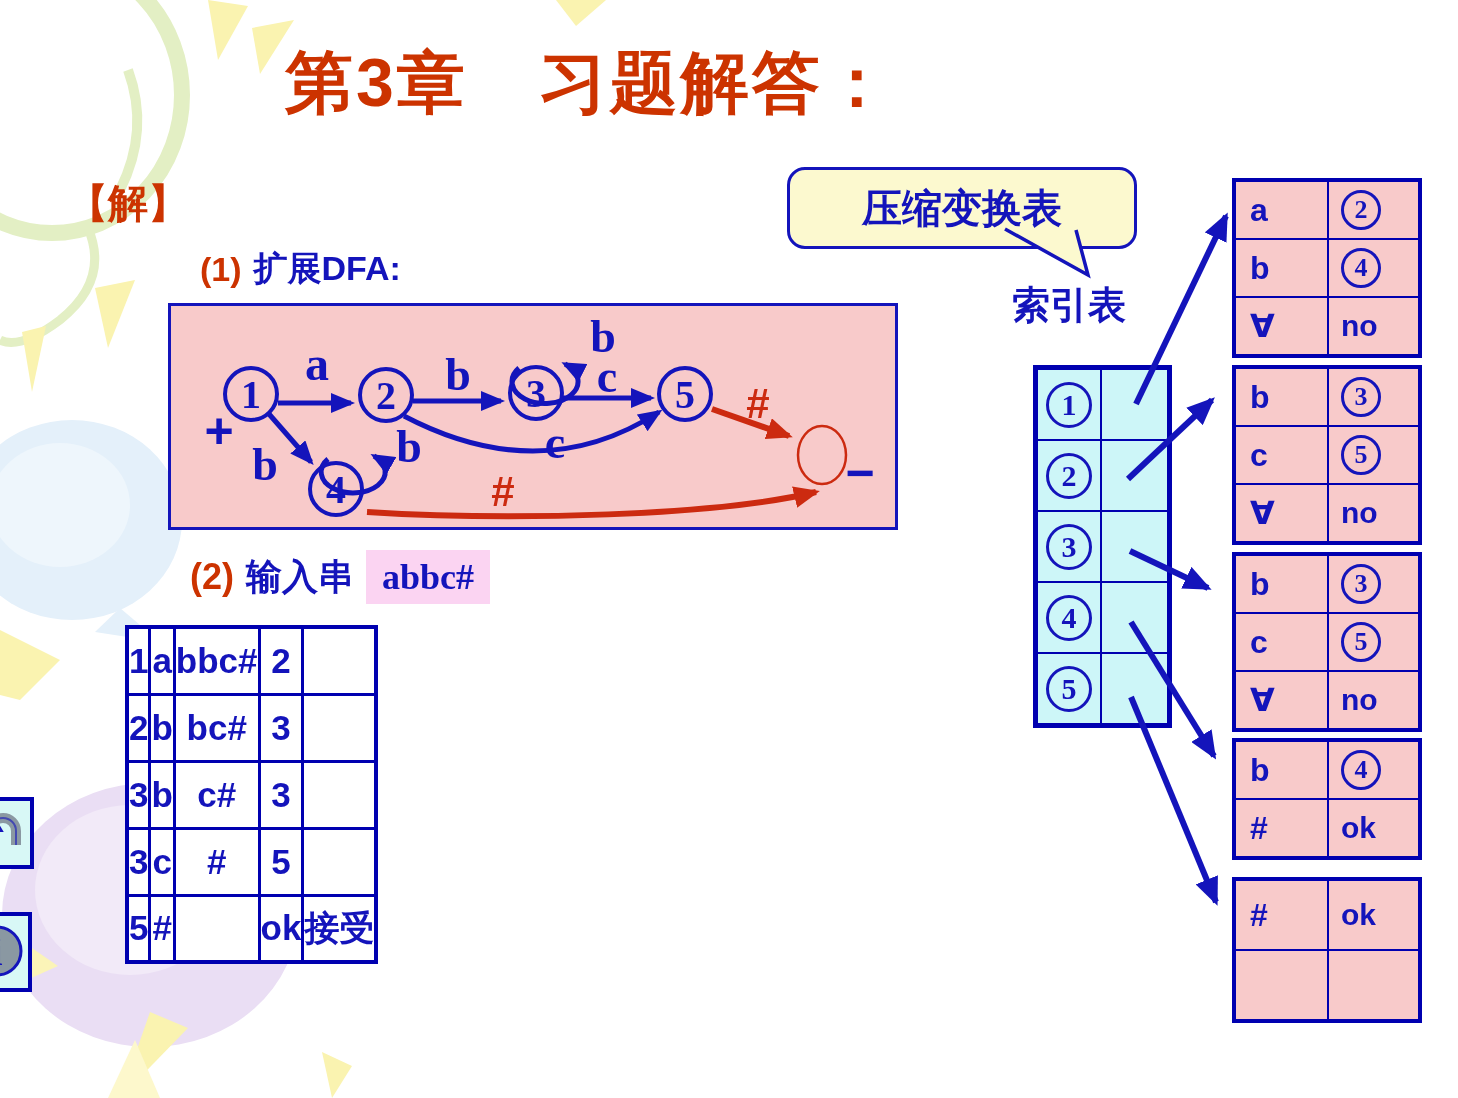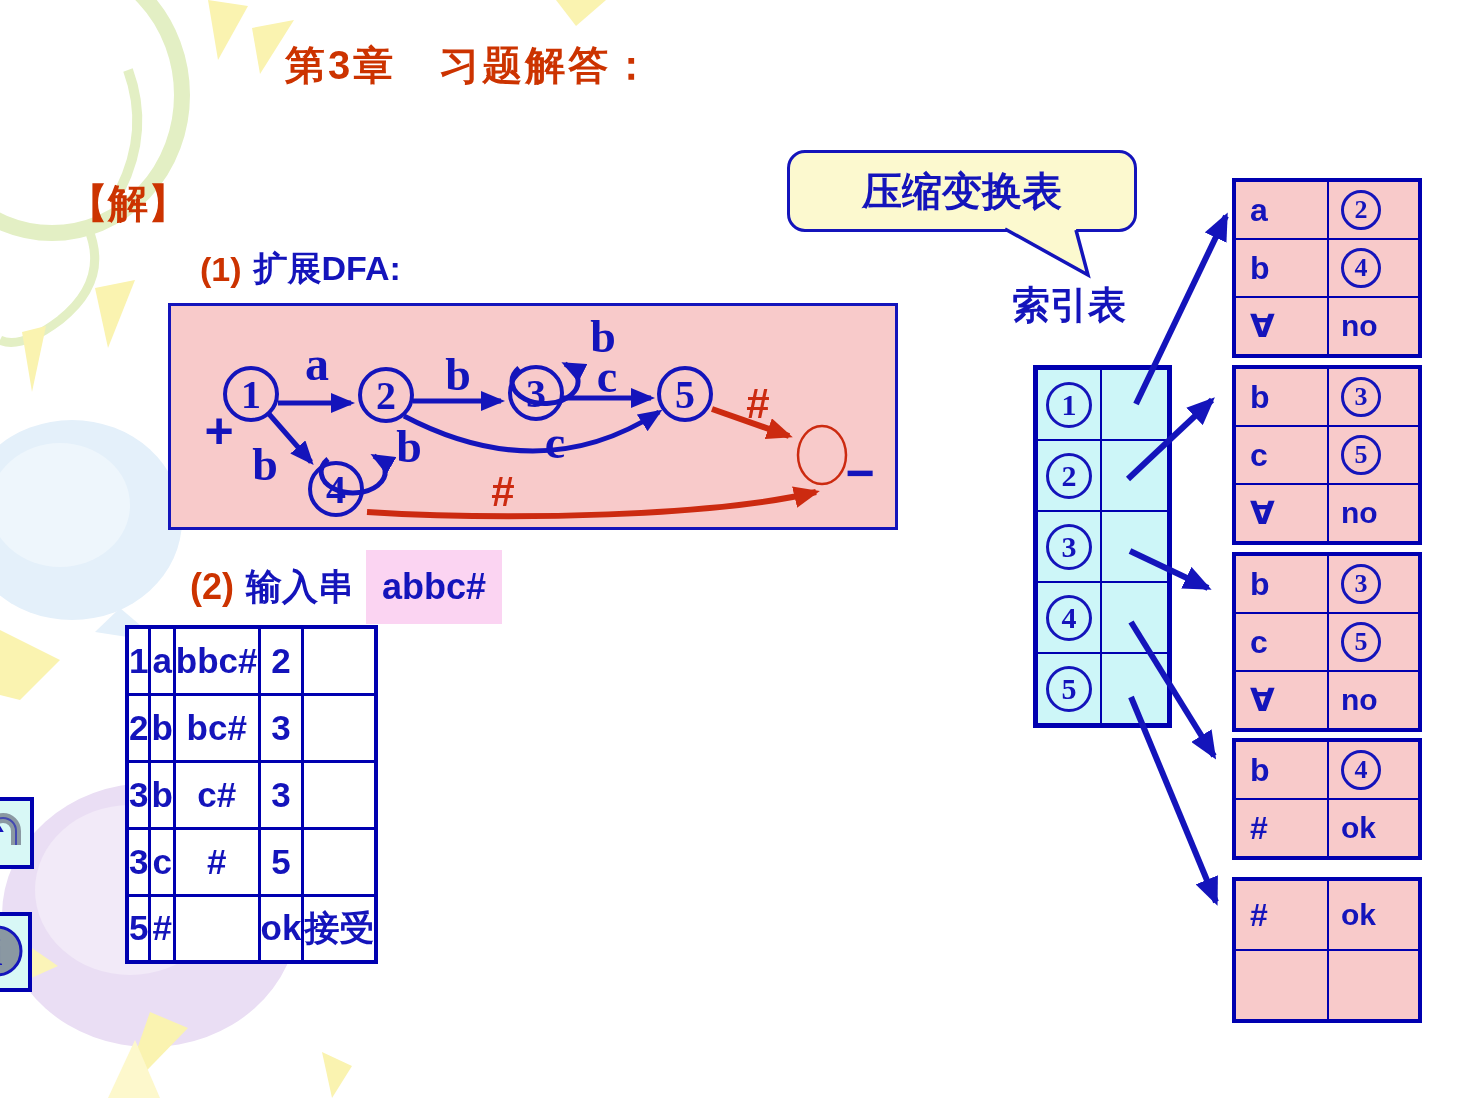--- a/index.html
+++ b/index.html
@@ -7,40 +7,40 @@
     --pink:#f8caca; --hcyan:#55ffff; --icyan:#cdf6f8; --cyellow:#fcf9cf; --hpink:#fbd4f2;
   }
   *{margin:0;padding:0;box-sizing:border-box;}
   body{font-family:"Liberation Sans","DejaVu Sans",sans-serif;background:#fff;}
   #page{position:relative;width:1458px;height:1098px;overflow:hidden;background:#fff;}
   svg{display:block;}
   .abs{position:absolute;}
   #bg-decor{position:absolute;left:0;top:0;z-index:0;pointer-events:none;}
   #overlay{position:absolute;left:0;top:0;z-index:6;pointer-events:none;}
 
-  #title{left:285px;top:38px;font-size:40px;font-weight:bold;color:var(--red);letter-spacing:3px;z-index:2;}
+  #title{left:285px;top:38px;font-size:68px;font-weight:bold;color:var(--red);letter-spacing:3px;z-index:2;}
   #solution{left:68px;top:176px;font-size:40px;font-weight:bold;color:var(--red);z-index:2;}
   .secline{z-index:2;font-weight:bold;display:flex;align-items:center;gap:12px;}
   #sec1{left:200px;top:246px;font-size:34px;}
   #sec2{left:190px;top:550px;font-size:36px;}
   .red{color:var(--red);} .blue{color:var(--blue);}
-  .hl{background:var(--hpink);padding:16px 16px;color:var(--blue);}
+  .hl{background:var(--hpink);padding:6px 16px;color:var(--blue);font-family:Liberation Serif, serif;}
 
   #dfa-box{left:168px;top:303px;width:730px;height:227px;background:var(--pink);
     border:3px solid var(--blue);z-index:2;}
 
   
   #trace{left:125px;top:625px;z-index:2;}
   #trace table{border-collapse:collapse;border:4px solid var(--border);background:#fff;}
   #trace th,#trace td{border:3px solid var(--border);text-align:center;color:var(--blue);font-weight:bold;}
   #trace th{background:var(--hcyan);height:64px;font-size:37px;width:179px;}
   #trace td{height:67px;font-size:35px;}
 
   
-  #callout{left:787px;top:150px;width:350px;height:82px;background:var(--cyellow);
+  #callout{left:787px;top:167px;width:350px;height:82px;background:var(--cyellow);
     border:3.5px solid var(--blue);border-radius:18px;display:flex;align-items:center;justify-content:center;
     font-size:40px;font-weight:bold;color:var(--blue);z-index:3;}
   #index-label{left:1012px;top:280px;font-size:38px;font-weight:bold;color:var(--blue);z-index:2;text-align:center;}
 
   
   #index-table{left:1033px;top:365px;width:139px;height:363px;background:var(--icyan);
     border:5px solid var(--border);display:flex;flex-direction:column;z-index:2;}
   .irow{flex:1;display:flex;border-top:2.5px solid var(--border);}
   .irow:first-child{border-top:none;}
   .icell-l{width:64px;border-right:2.5px solid var(--border);display:flex;align-items:center;justify-content:center;}

